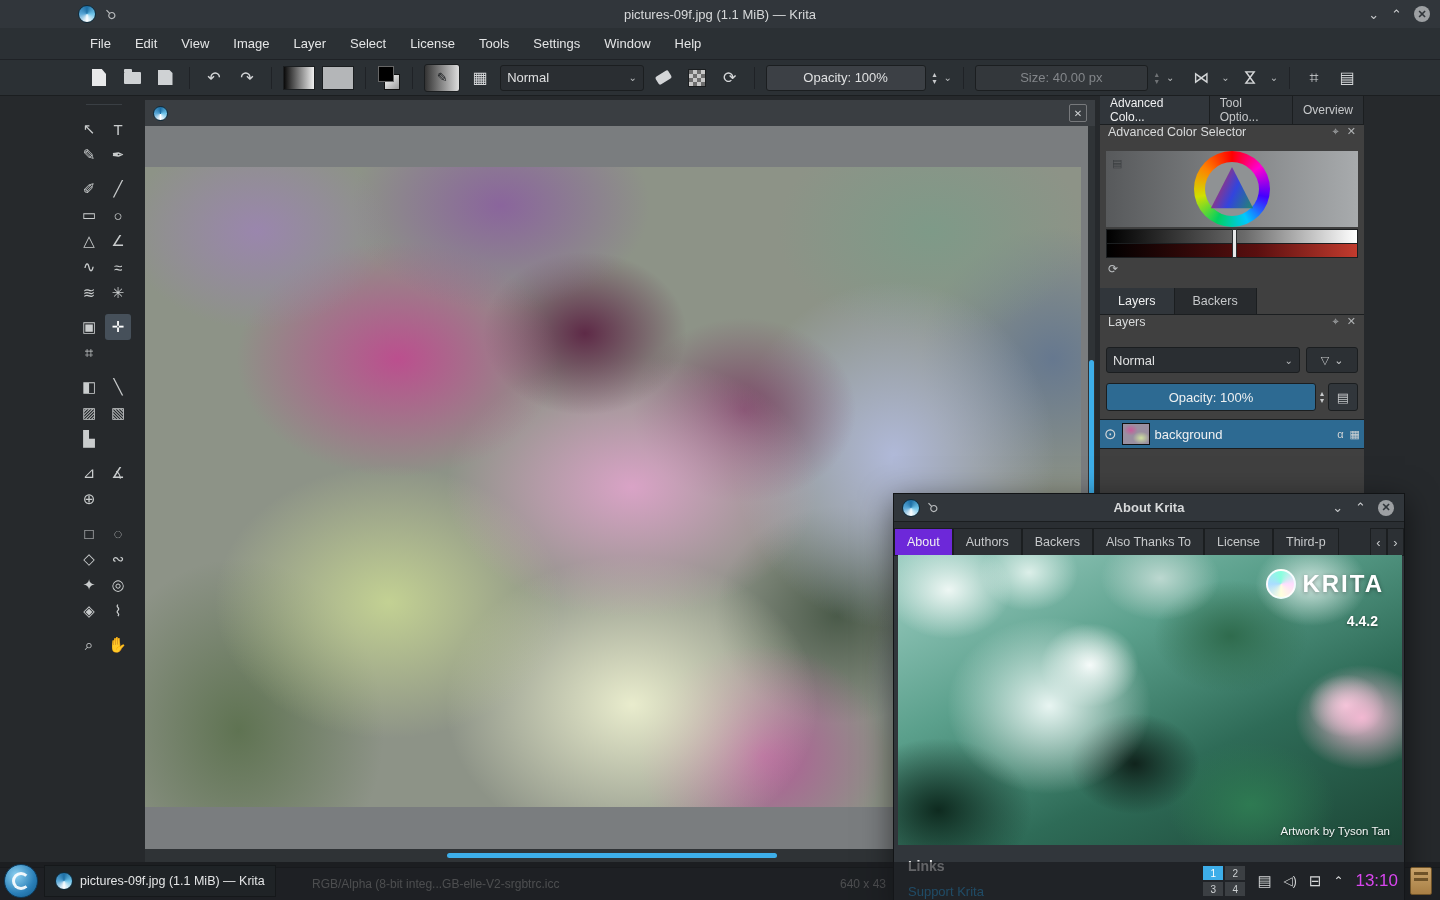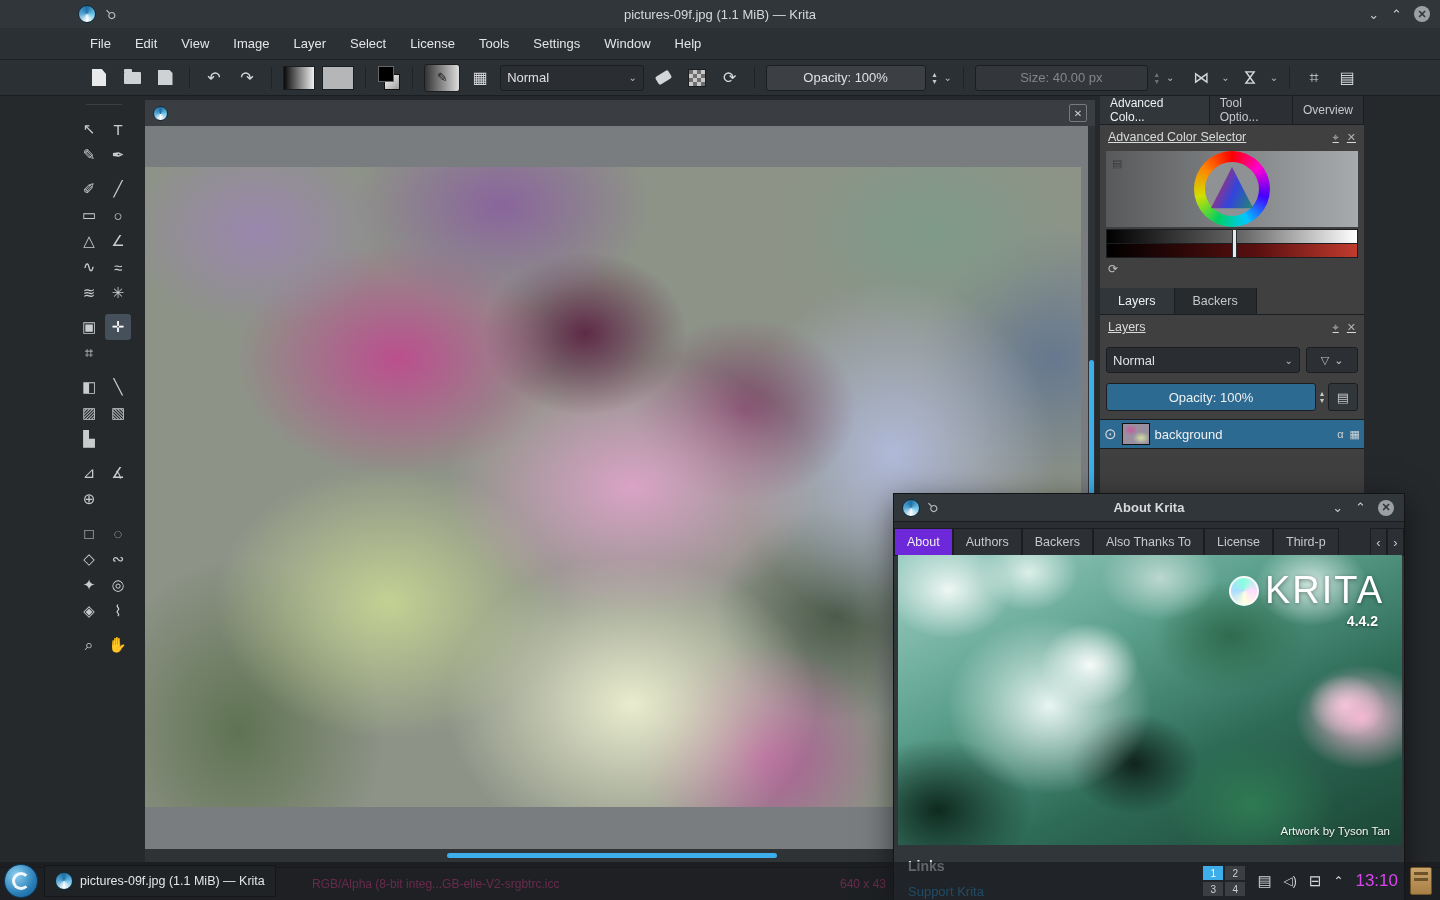--- a/index.html
+++ b/index.html
@@ -95,21 +95,21 @@
   .vthumb{position:absolute;left:1px;top:234px;width:5px;height:152px;background:#3daee9;border-radius:3px;}
   .hscroll{position:absolute;left:0;right:7px;bottom:0;height:13px;background:#2f3336;}
   .hthumb{position:absolute;left:302px;top:4px;width:330px;height:5px;background:#3daee9;border-radius:3px;}
 
   
   .dockers{position:absolute;left:1100px;top:96px;width:264px;bottom:44px;background:#404040;}
   .docker-tabs{display:flex;height:28px;border-bottom:1px solid #1b1e20;}
   .dtab{padding:0 10px;display:flex;align-items:center;font-size:12px;color:#c6c8ca;
         background:#2c3034;border-right:1px solid #1b1e20;}
   .dtab.active{background:#31363b;color:#eff0f1;}
-  .dhead{height:24px;display:flex;align-items:center;padding:0 8px;gap:8px;color:#d8dadb;font-size:12.5px;text-decoration:underline;}
+  .dhead{height:24px;display:flex;padding:0 8px;gap:8px;color:#d8dadb;font-size:12.5px;}
   .dhead .h-icons{margin-left:auto;display:flex;gap:8px;font-size:11px;color:#b0b3b5;}
   .acs-body{position:relative;margin:2px 6px 0 6px;height:76px;
             background:linear-gradient(90deg,#57595b,#a8abad);}
   .acs-settings{position:absolute;left:6px;top:6px;font-size:11px;color:#3b3e40;}
   .wheel{position:absolute;left:50%;top:50%;transform:translate(-50%,-50%);width:76px;height:76px;border-radius:50%;
          background:conic-gradient(#ff0000,#ff00d0,#4400ff,#00c8ff,#00d060,#d0e000,#ff8000,#ff0000);}
   .wheel::after{content:"";position:absolute;left:11px;top:11px;right:11px;bottom:11px;border-radius:50%;background:#8f9294;}
   .wheel .tri{position:absolute;left:14px;top:14px;width:48px;height:48px;z-index:1;
          clip-path:polygon(50% 4%,6% 90%,94% 90%);
          background:linear-gradient(115deg,rgba(255,30,30,0.95),rgba(40,60,230,0.9) 55%,rgba(20,150,80,0.9));}
@@ -132,21 +132,21 @@
             display:flex;align-items:center;justify-content:center;color:#c6c8ca;font-size:13px;}
   .layer-row{display:flex;align-items:center;gap:5px;margin:8px 0 0 0;height:28px;background:#2d6a92;
              border-top:1px solid #1b1e20;border-bottom:1px solid #1b1e20;padding:0 4px;}
   .layer-thumb{width:26px;height:20px;border:1px solid #111;
      background:radial-gradient(10px 8px at 30% 30%,#c85c9a,rgba(200,92,154,0) 70%),
                 radial-gradient(12px 9px at 70% 70%,#cfe0a0,rgba(207,224,160,0) 70%),#9a8fa0;}
   .layer-icons{margin-left:auto;display:flex;gap:6px;color:#cfd2d4;font-size:11px;align-items:center;}
 
   
   .statusbar{position:absolute;left:0;right:0;bottom:0;height:32px;background:#2a2e32;border-top:1px solid #1b1e20;}
-  .sb-text{position:absolute;bottom:9px;font-size:12px;color:#ec4899;}
+  .sb-text{position:absolute;bottom:9px;font-size:12px;color:#a3a3a3;}
 
   
   .dialog{position:absolute;left:893px;top:493px;width:512px;height:420px;background:#31363b;
           border:1px solid #121416;box-shadow:0 8px 30px rgba(0,0,0,0.55);z-index:50;box-sizing:border-box;}
   .dlg-title{height:27px;background:#31363b;border-bottom:1px solid #1b1e20;display:flex;align-items:center;
              padding:0 8px;gap:8px;position:relative;}
   .dlg-title .dlg-label{position:absolute;left:0;right:0;text-align:center;color:#d7d9da;font-weight:bold;}
   .dlg-tabs{height:30px;background:#2a2e32;display:flex;align-items:flex-end;border-bottom:1px solid #1b1e20;padding-top:3px;}
   .dtab2{padding:0 12px;height:26px;display:flex;align-items:center;font-size:12.5px;color:#c6c8ca;
          background:#2c3034;border:1px solid #1b1e20;border-bottom:none;white-space:nowrap;overflow:hidden;}
@@ -166,21 +166,21 @@
       radial-gradient(150px 130px at 30% 52%, #e8f5f2 0%, rgba(232,245,242,0) 68%),
       radial-gradient(70px 60px at 38% 38%, #ffffff 0%, rgba(255,255,255,0) 70%),
       radial-gradient(90px 70px at 47% 72%, #10231c 0%, rgba(16,35,28,0) 72%),
       radial-gradient(120px 90px at 70% 86%, #2e7a52 0%, rgba(46,122,82,0) 70%),
       radial-gradient(110px 80px at 66% 28%, #2f6b4d 0%, rgba(47,107,77,0) 70%),
       radial-gradient(130px 100px at 8% 88%, #0e2a1f 0%, rgba(14,42,31,0) 72%),
       linear-gradient(155deg, #9fcfc4 0%, #5ba08c 35%, #2e6b57 65%, #1c4636 100%);}
   .brand{position:absolute;right:18px;top:14px;display:flex;align-items:center;gap:6px;}
   .brand-logo{width:26px;height:26px;border-radius:50%;
      background:conic-gradient(#8fd,#fdf,#ffd,#adf,#8fd);border:2px solid rgba(255,255,255,0.85);}
-  .brand-text{font-size:38px;font-weight:normal;color:#fff;letter-spacing:2px;text-shadow:0 1px 4px rgba(0,0,0,0.4);}
+  .brand-text{font-size:24px;font-weight:bold;color:#fff;letter-spacing:2px;text-shadow:0 1px 4px rgba(0,0,0,0.4);}
   .version{position:absolute;right:24px;top:58px;font-size:14px;font-weight:bold;color:#fff;text-shadow:0 1px 3px rgba(0,0,0,0.5);}
   .credit{position:absolute;right:12px;bottom:8px;font-size:11.5px;color:#f2f6f5;text-shadow:0 1px 2px rgba(0,0,0,0.6);}
   .links-head{position:absolute;left:14px;top:364px;font-size:14px;font-weight:bold;color:#dfe0e1;}
   .link{position:absolute;left:14px;top:390px;font-size:13px;color:#2e9ede;}
 
   
   .panel{position:absolute;left:0;right:0;bottom:0;height:38px;background:rgba(22,25,28,0.62);
          display:flex;align-items:center;z-index:100;padding:0 4px;box-sizing:border-box;}
   .launcher{width:32px;height:32px;border-radius:50%;
      background:radial-gradient(circle at 35% 32%,#8ed2f2,#2a7fb8 60%,#135a8a);border:1px solid #0d3c5e;

